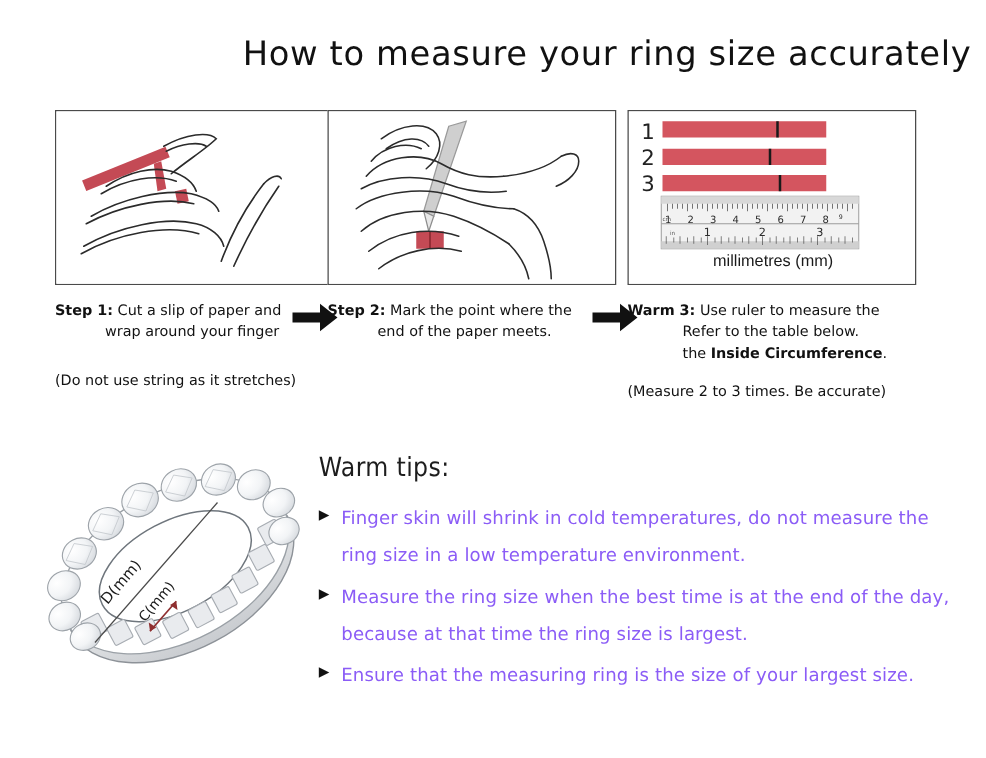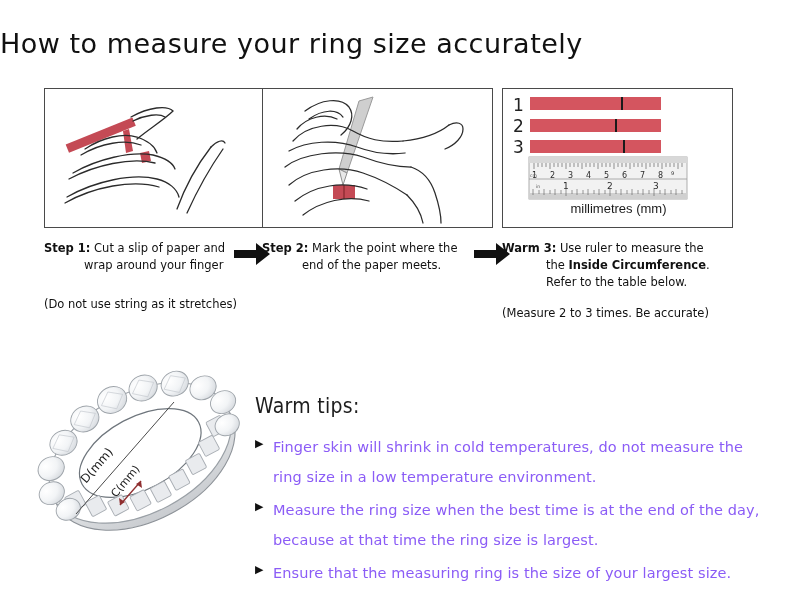--- a/index.html
+++ b/index.html
@@ -15,21 +15,21 @@
     font-family: "DejaVu Sans", sans-serif;
     color: #1a1a1a;
   }
 
   
   #page-title {
     position: absolute;
     left: 0;
     top: 28px;
     width: 777px;
-    text-align: left;
+    text-align: right;
     font-family: "DejaVu Sans", sans-serif;
     font-size: 27px;
     font-weight: 400;
     letter-spacing: 0.5px;
     color: #111;
     white-space: nowrap;
   }
 
   
   #steps-row {
@@ -110,21 +110,20 @@
     top: 362px;
     width: 510px;
   }
   #tips-heading {
     font-family: "DejaVu Sans Condensed", "DejaVu Sans", sans-serif;
     font-size: 21px;
     font-weight: 400;
     color: #1d1d1d;
     letter-spacing: 0.3px;
     margin-bottom: 14px;
-    margin-top: 32px;
   }
   .tip {
     display: flex;
     align-items: flex-start;
     margin-bottom: 3px;
   }
   .tip-bullet {
     flex: 0 0 auto;
     width: 18px;
     padding-top: 6px;
@@ -356,24 +355,24 @@
         </g>
       </svg>
       <div style="position:absolute; left:0; top:112px; width:231px; text-align:center;
                   font-family:Liberation Sans, sans-serif; font-size:13px; color:#1a1a1a;">millimetres (mm)</div>
     </div>
     <div class="caption">
       <span class="cap-line">
         <span class="step-lbl">Warm 3:</span>
         <span>Use ruler to measure the</span>
       </span>
+      <span class="cap-line indent2">Refer to the table below.</span>
       <span class="cap-line indent2">
         <span>the </span><span class="strong">Inside Circumference</span><span>.</span>
       </span>
-      <span class="cap-line indent2">Refer to the table below.</span>
     </div>
     <div class="note n3">(Measure 2 to 3 times. Be accurate)</div>
   </div>
 
 </div>
 
 <div id="ring-figure">
   <svg width="232" height="215" viewBox="0 0 232 215">
     <defs>
       <linearGradient id="bandg" x1="0" y1="0" x2="0" y2="1">

